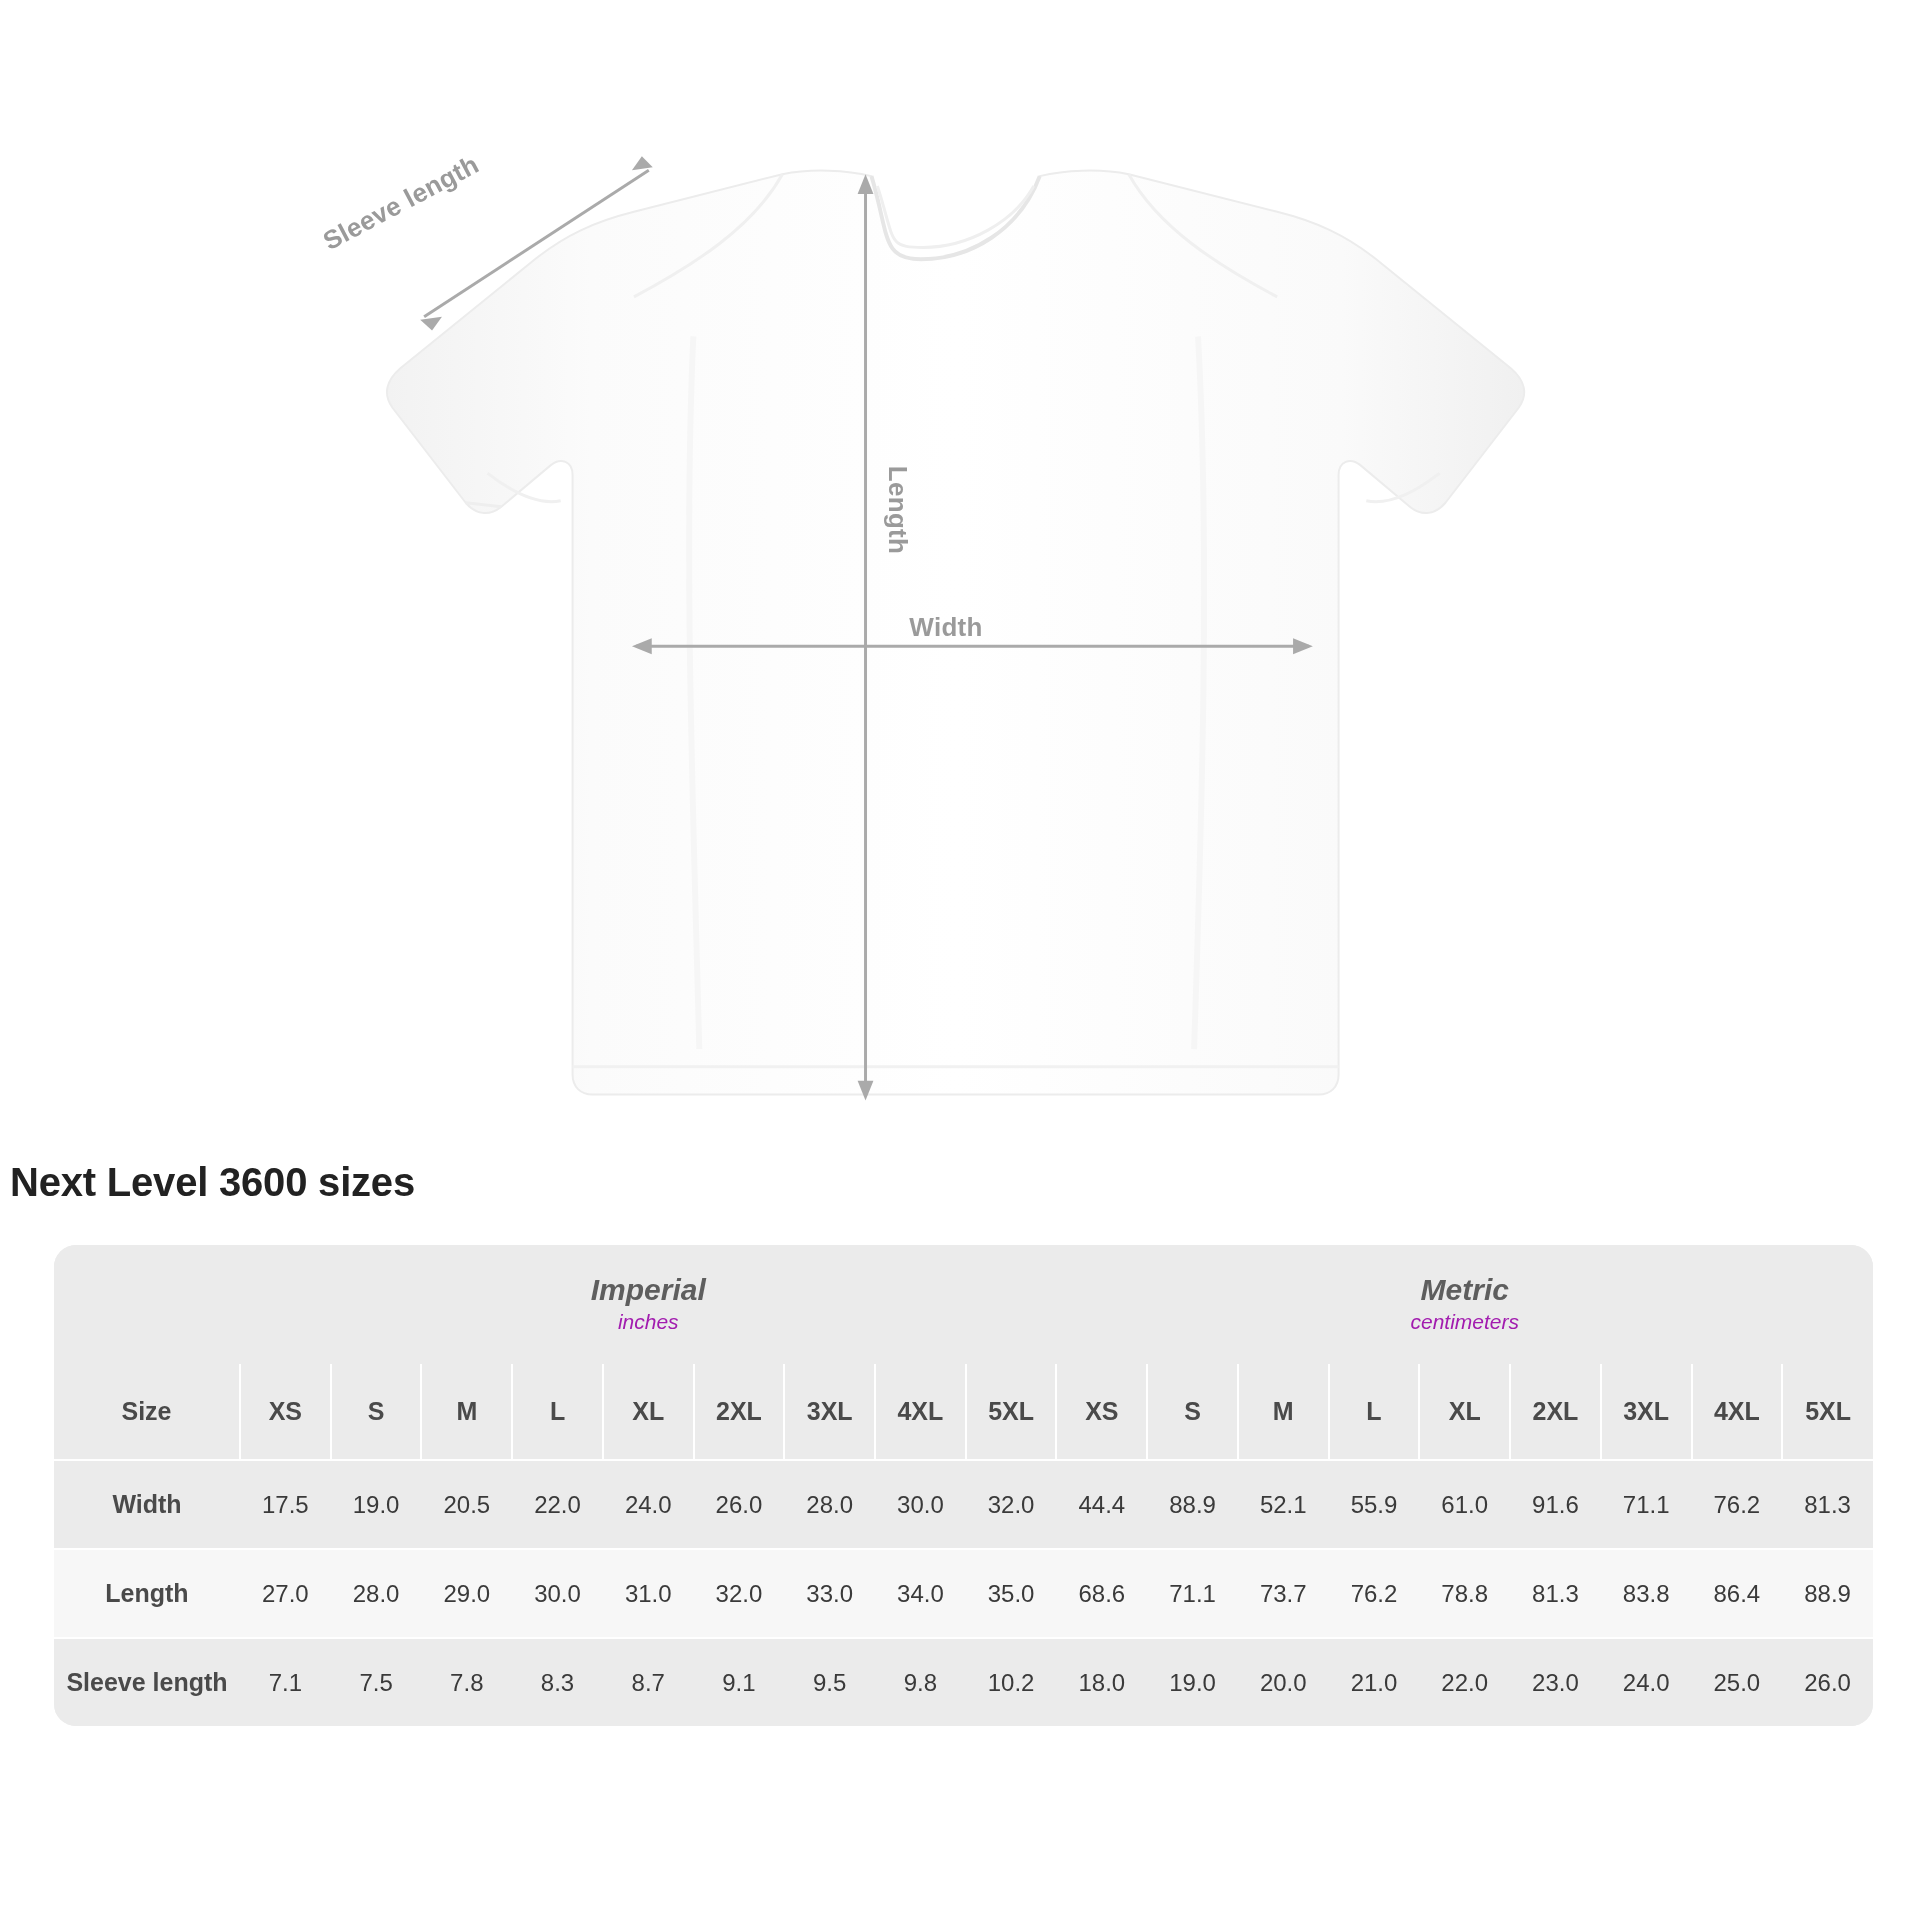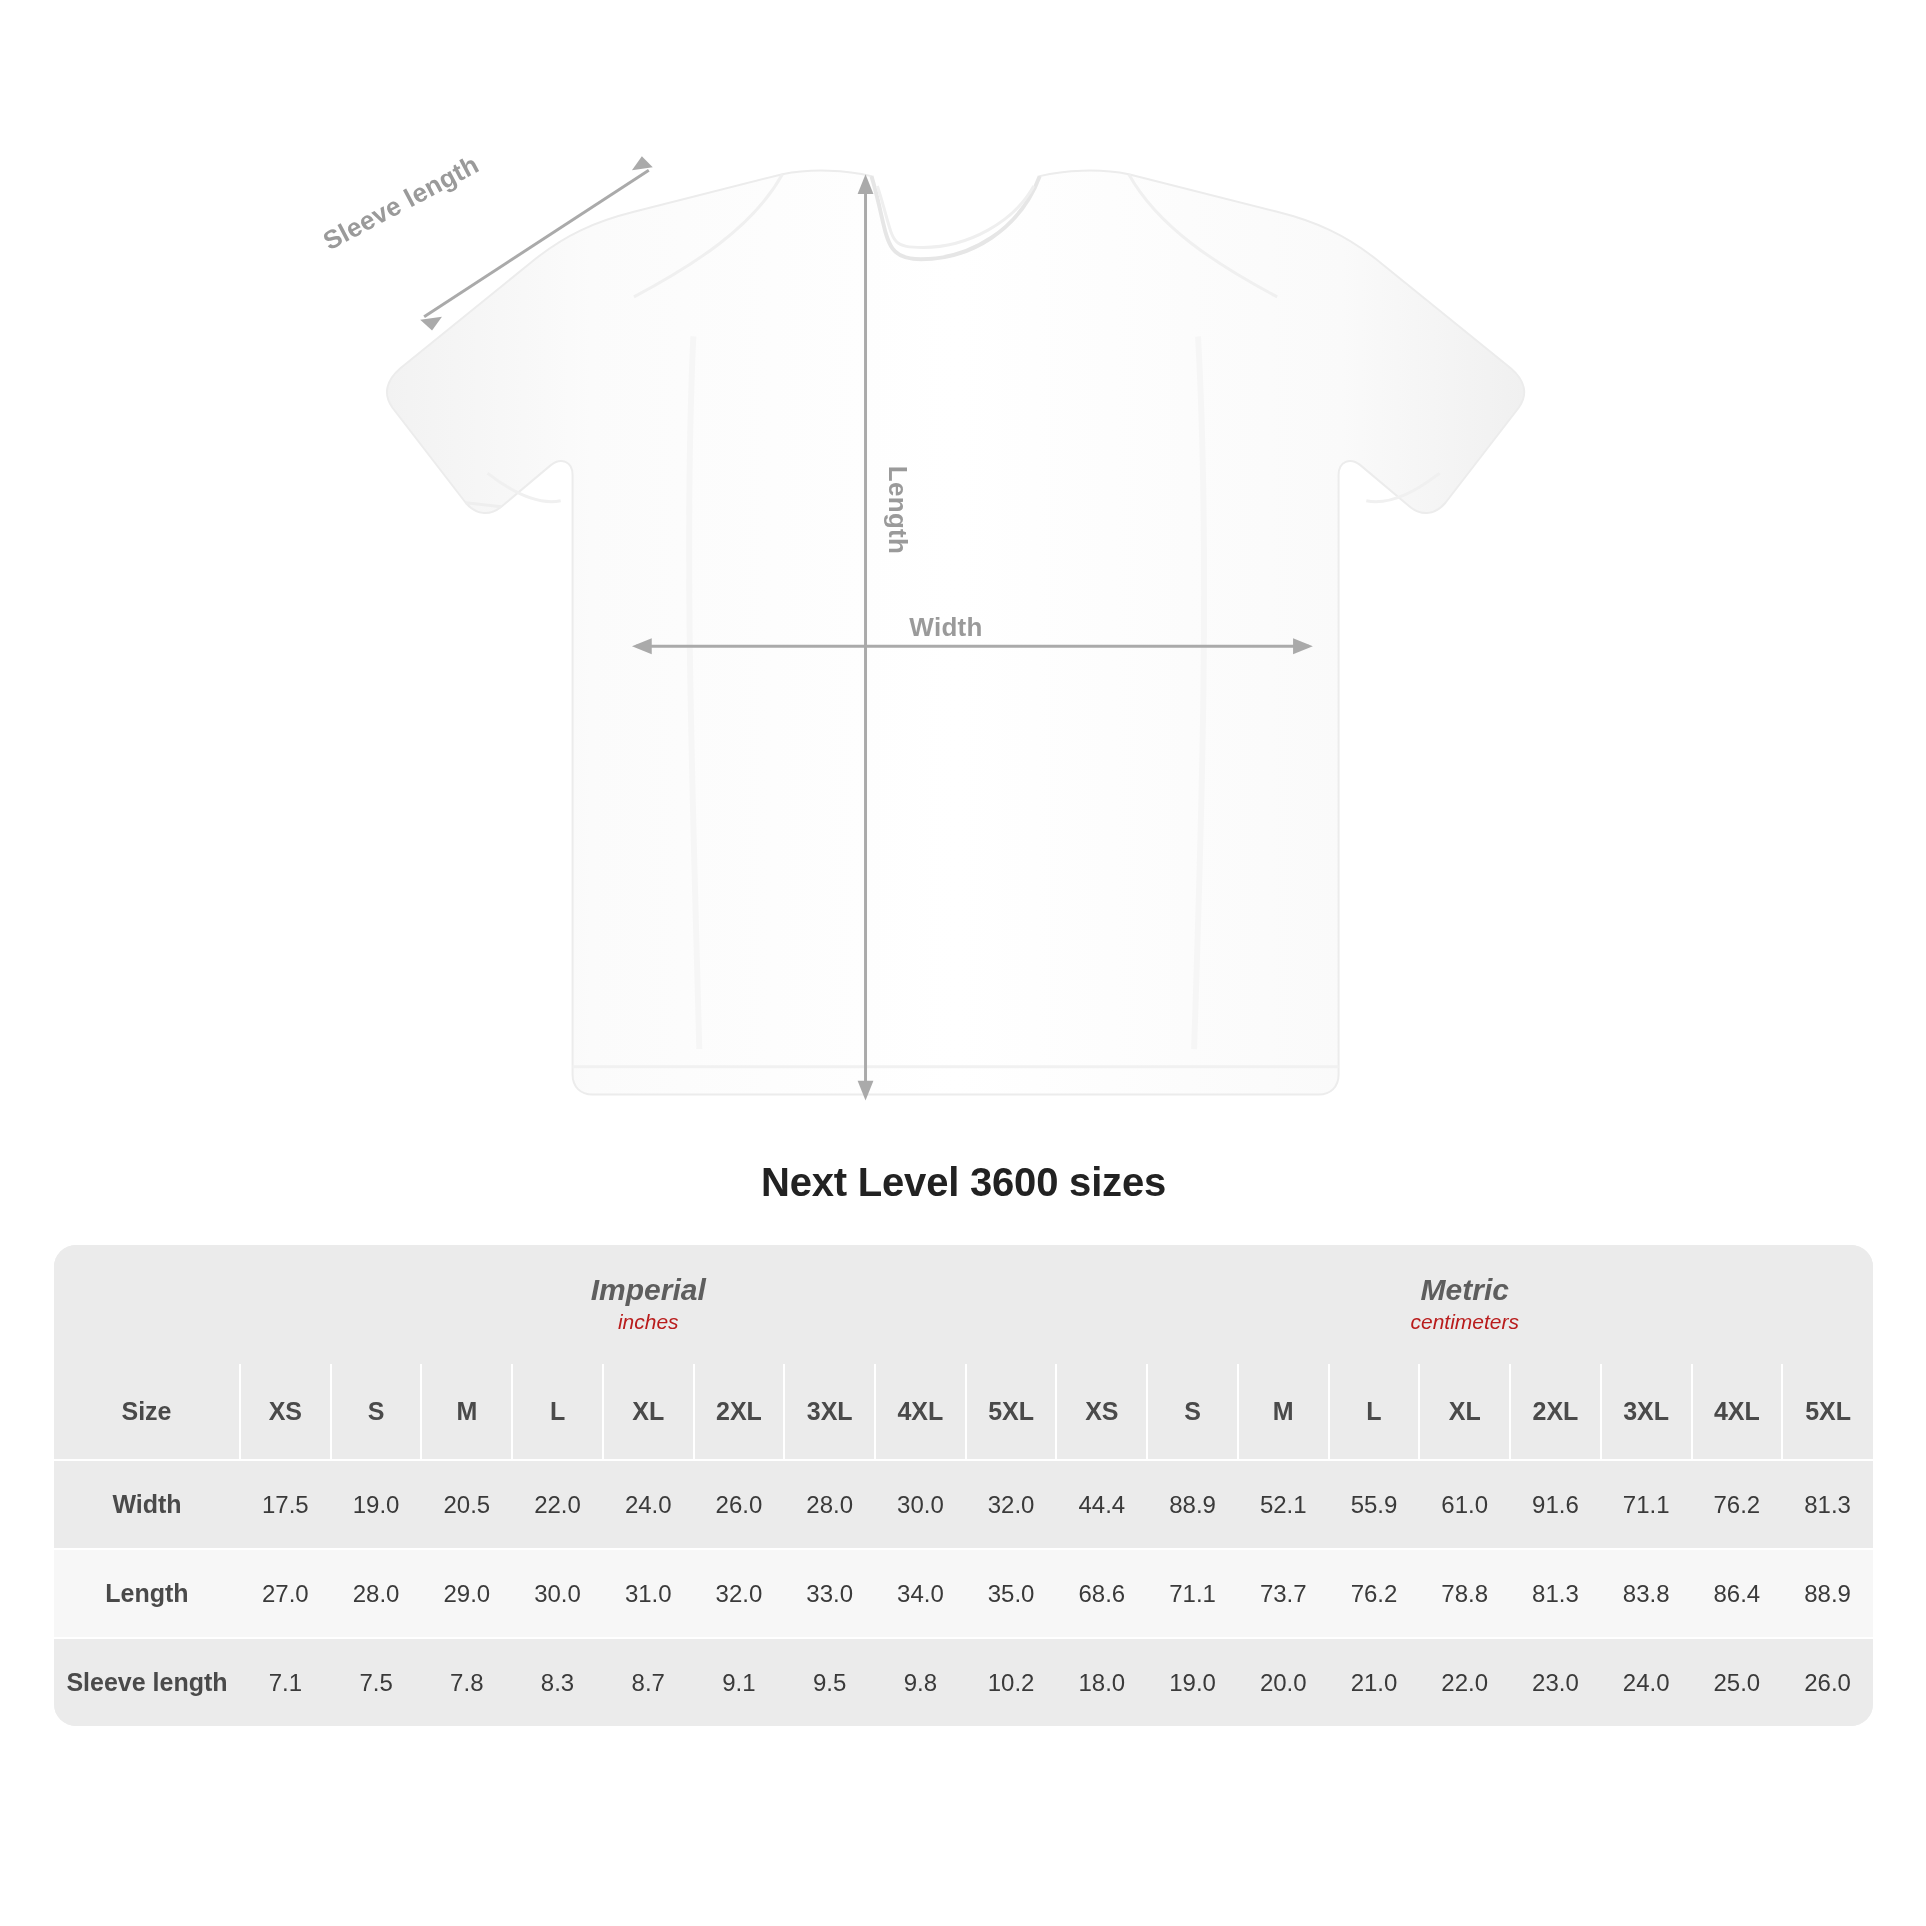--- a/index.html
+++ b/index.html
@@ -50,22 +50,23 @@
     transform: translate(-50%, -50%) rotate(90deg);
   }
   #width-label {
     left: 946px;
     top: 627px;
     transform: translate(-50%, -50%);
   }
 
   
   .title-block {
-    text-align: center;
+    text-align: left;
     margin-top: 12px;
+    padding-left: 10px;
   }
   .chart-title {
     font-size: 40px;
     font-weight: bold;
     color: #222;
     margin: 0;
     letter-spacing: -0.2px;
   }
   .chart-note {
     font-size: 23px;
@@ -104,21 +105,21 @@
   .unit-name {
     font-size: 30px;
     font-style: italic;
     font-weight: bold;
     color: #5e5e5e;
     line-height: 1.15;
   }
   .unit-sub {
     font-size: 21px;
     font-style: italic;
-    color: #b91c1c;
+    color: #a21caf;
     line-height: 1.4;
   }
 
   tr.head-row td {
     background: #ebebeb;
     font-weight: bold;
     font-size: 25px;
     color: #4a4a4a;
     height: 95px;
   }

